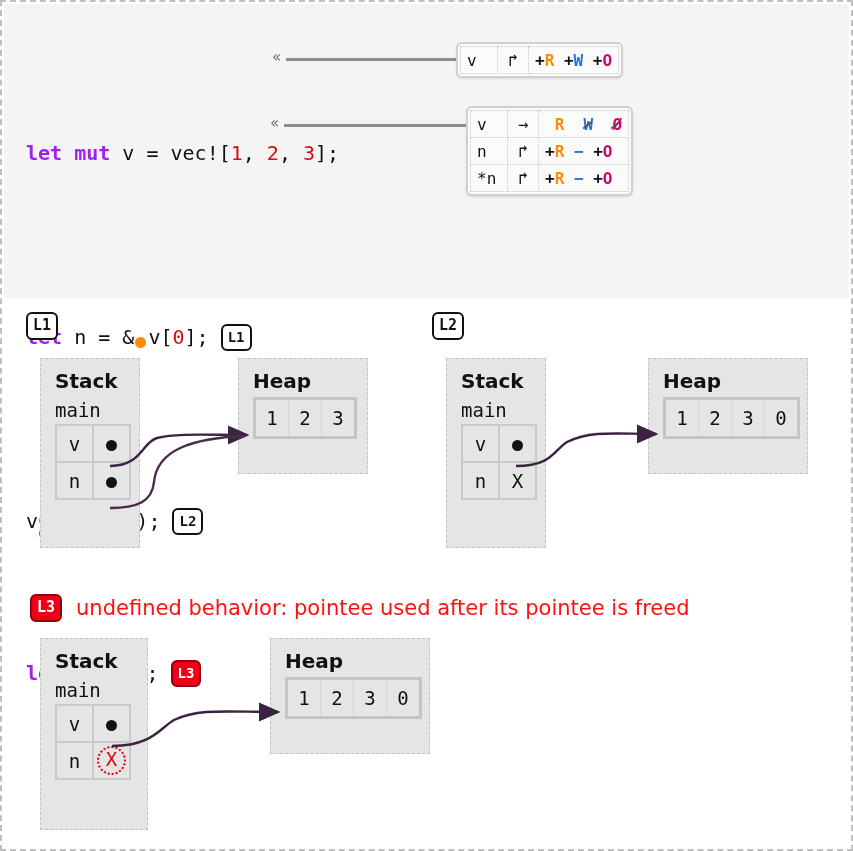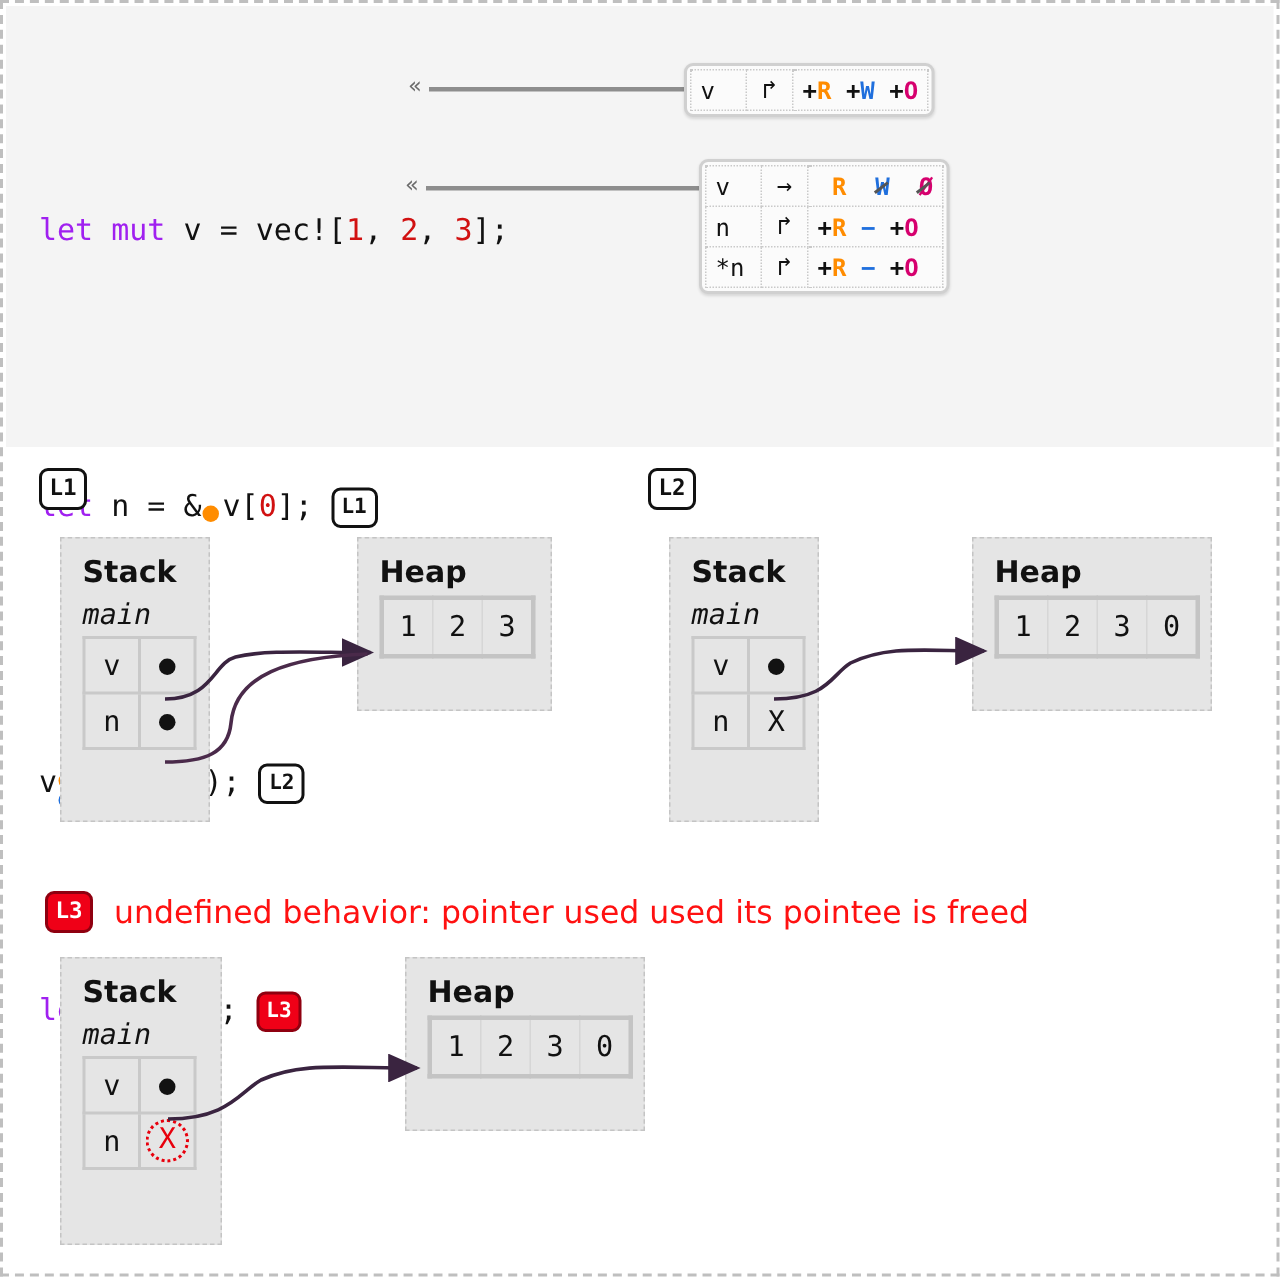--- a/index.html
+++ b/index.html
@@ -25,21 +25,21 @@
     box-sizing:border-box;
   }
   .code{
     position:absolute;left:22px;top:16px;
     font-family:"DejaVu Sans Mono","Liberation Mono",monospace;
     font-size:20px;
     line-height:38px;
     color:#111111;
     white-space:pre;
   }
-  .kw{color:#a020f0;font-weight:normal;}
+  .kw{color:#a020f0;font-weight:bold;}
   .num{color:#d11111;}
   .ln{position:relative;height:38px;}
   .ln.gap{margin-top:32px;}
 
   
   .dot-wrap{
     position:relative;display:inline-block;width:14px;height:0;
     vertical-align:baseline;
   }
   .dot-r{
@@ -122,21 +122,20 @@
   }
   .memtitle{
     font-family:"DejaVu Sans","Liberation Sans",sans-serif;
     font-weight:bold;font-size:20px;color:#111111;
     margin:10px 0 0 14px;
   }
   .fnname{
     font-family:"DejaVu Sans Mono","Liberation Mono",monospace;
     font-size:19px;color:#111111;
     margin:6px 0 3px 14px;
-    font-style:italic;
   }
   .stacktab{
     border-collapse:collapse;margin-left:14px;
   }
   .stacktab td{
     border:2px solid #c9c9c9;
     width:33px;height:33px;
     text-align:center;vertical-align:middle;
     font-family:"DejaVu Sans Mono","Liberation Mono",monospace;
     font-size:19px;color:#111111;
@@ -332,21 +331,21 @@
         <marker id="ah2" markerWidth="9" markerHeight="8" refX="8" refY="4" orient="auto">
           <path d="M0,0 L9,4 L0,8 z" fill="#3a2440"></path>
         </marker>
       </defs>
       <path d="M114,164 C150,164 152,148 165,140 C190,128 215,132 254,132" stroke="#3a2440" stroke-width="2.4" fill="none" marker-end="url(#ah2)"></path>
     </svg>
   </div>
 
   <div class="ubrow" style="left:28px;top:592px;">
     <span class="badge red" style="font-size:15px;">L3</span>
-    <span class="ubtext">undefined behavior: pointer used used its pointee is freed</span>
+    <span class="ubtext">undefined behavior: pointee used after its pointee is freed</span>
   </div>
 
   <div class="diagram" style="left:0;top:630px;width:470px;height:215px;">
     <div class="memframe" style="left:38px;top:6px;width:108px;height:192px;">
       <div class="memtitle">Stack</div>
       <div class="fnname">main</div>
       <table class="stacktab">
         <tbody>
             <tr>
           <td>v</td>

